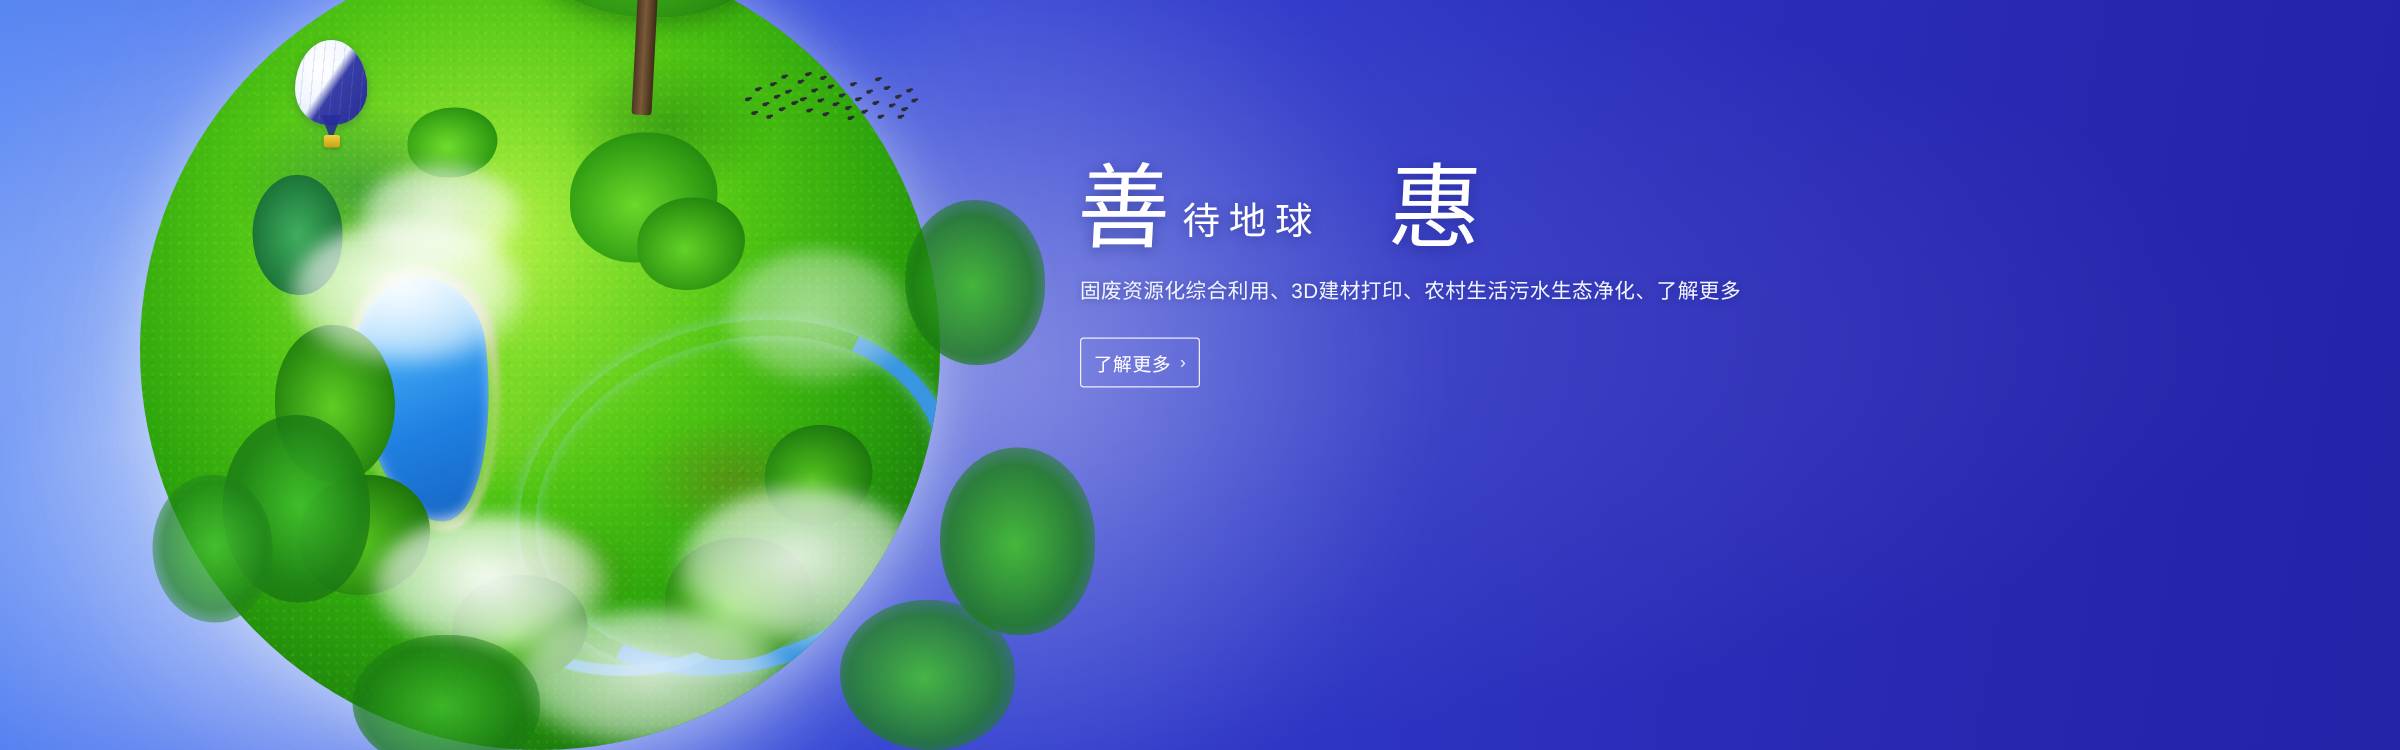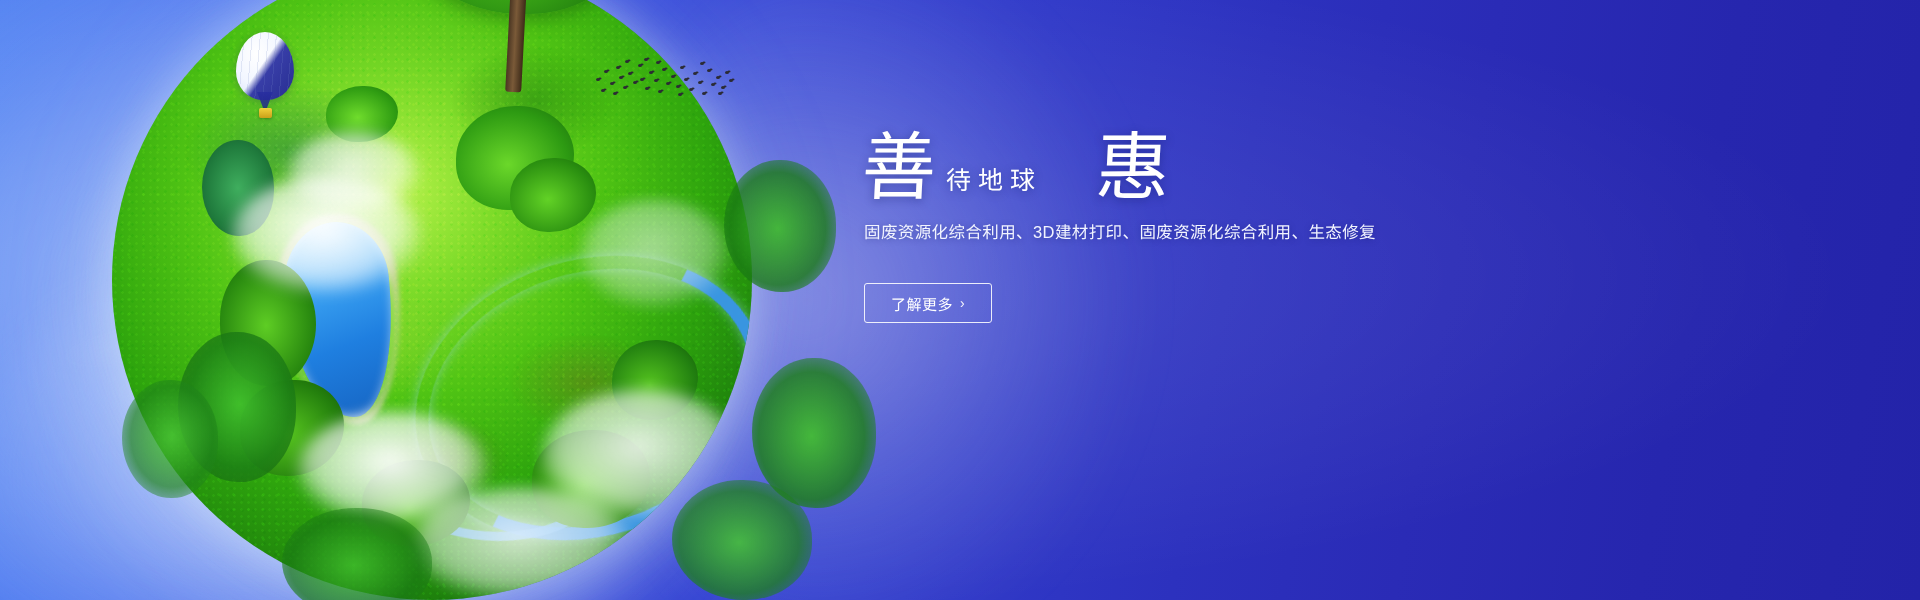--- a/index.html
+++ b/index.html
@@ -238,39 +238,39 @@
   }
   .hl-group{display:flex;align-items:flex-end;}
   .hl-big{
     font-family:"DejaVu Serif","Liberation Serif",serif;
     font-size:74px;font-weight:400;letter-spacing:0;
     line-height:.96;
     transform:skewX(-3deg);
   }
   .hl-small{
     font-family:"DejaVu Serif","Liberation Serif",serif;
-    font-size:25px;font-weight:400;letter-spacing:7px;
+    font-size:30px;font-weight:400;letter-spacing:7px;
     padding-bottom:10px;padding-left:10px;
   }
   .hl-gap{width:54px;}
 
   .subtitle{
     font-size:25px;font-weight:400;letter-spacing:7.5px;
     margin:22px 0 0 2px;white-space:nowrap;
     text-shadow:0 1px 8px rgba(10,20,90,.35);
   }
   .desc{
     font-size:16.5px;font-weight:400;letter-spacing:.4px;
     margin:16px 0 0 2px;white-space:nowrap;color:#f2f4ff;
     text-shadow:0 1px 6px rgba(10,20,90,.35);
   }
   .cta{
     display:inline-flex;align-items:center;justify-content:center;gap:7px;
-    margin-top:40px;margin-left:2px;
-    width:128px;height:40px;
+    margin-top:27px;margin-left:2px;
+    width:96px;height:40px;
     border:1px solid rgba(255,255,255,.88);
     border-radius:3px;background:transparent;
     color:#ffffff;font-size:15px;letter-spacing:.5px;
     cursor:pointer;box-sizing:border-box;
     font-family:"Liberation Sans","DejaVu Sans",sans-serif;
   }
   .cta .chev{font-size:14px;opacity:.92;transform:translateY(-.5px);}
 </style>
 </head>
 <body>
@@ -387,21 +387,21 @@
         <span class="hl-big">善</span>
         <span class="hl-small">待地球</span>
       </span>
       <span class="hl-gap"></span>
       <span class="hl-group">
         <span class="hl-big">惠</span>
       </span>
     </div>
 
 
-    <div class="desc">固废资源化综合利用、3D建材打印、固废资源化综合利用、生态修复</div>
+    <div class="desc">固废资源化综合利用、3D建材打印、农村生活污水生态净化、了解更多</div>
 
     <button class="cta">
       <span>了解更多</span>
       <span class="chev">›</span>
     </button>
 
   </div>
 </div>
 
 </body></html>

